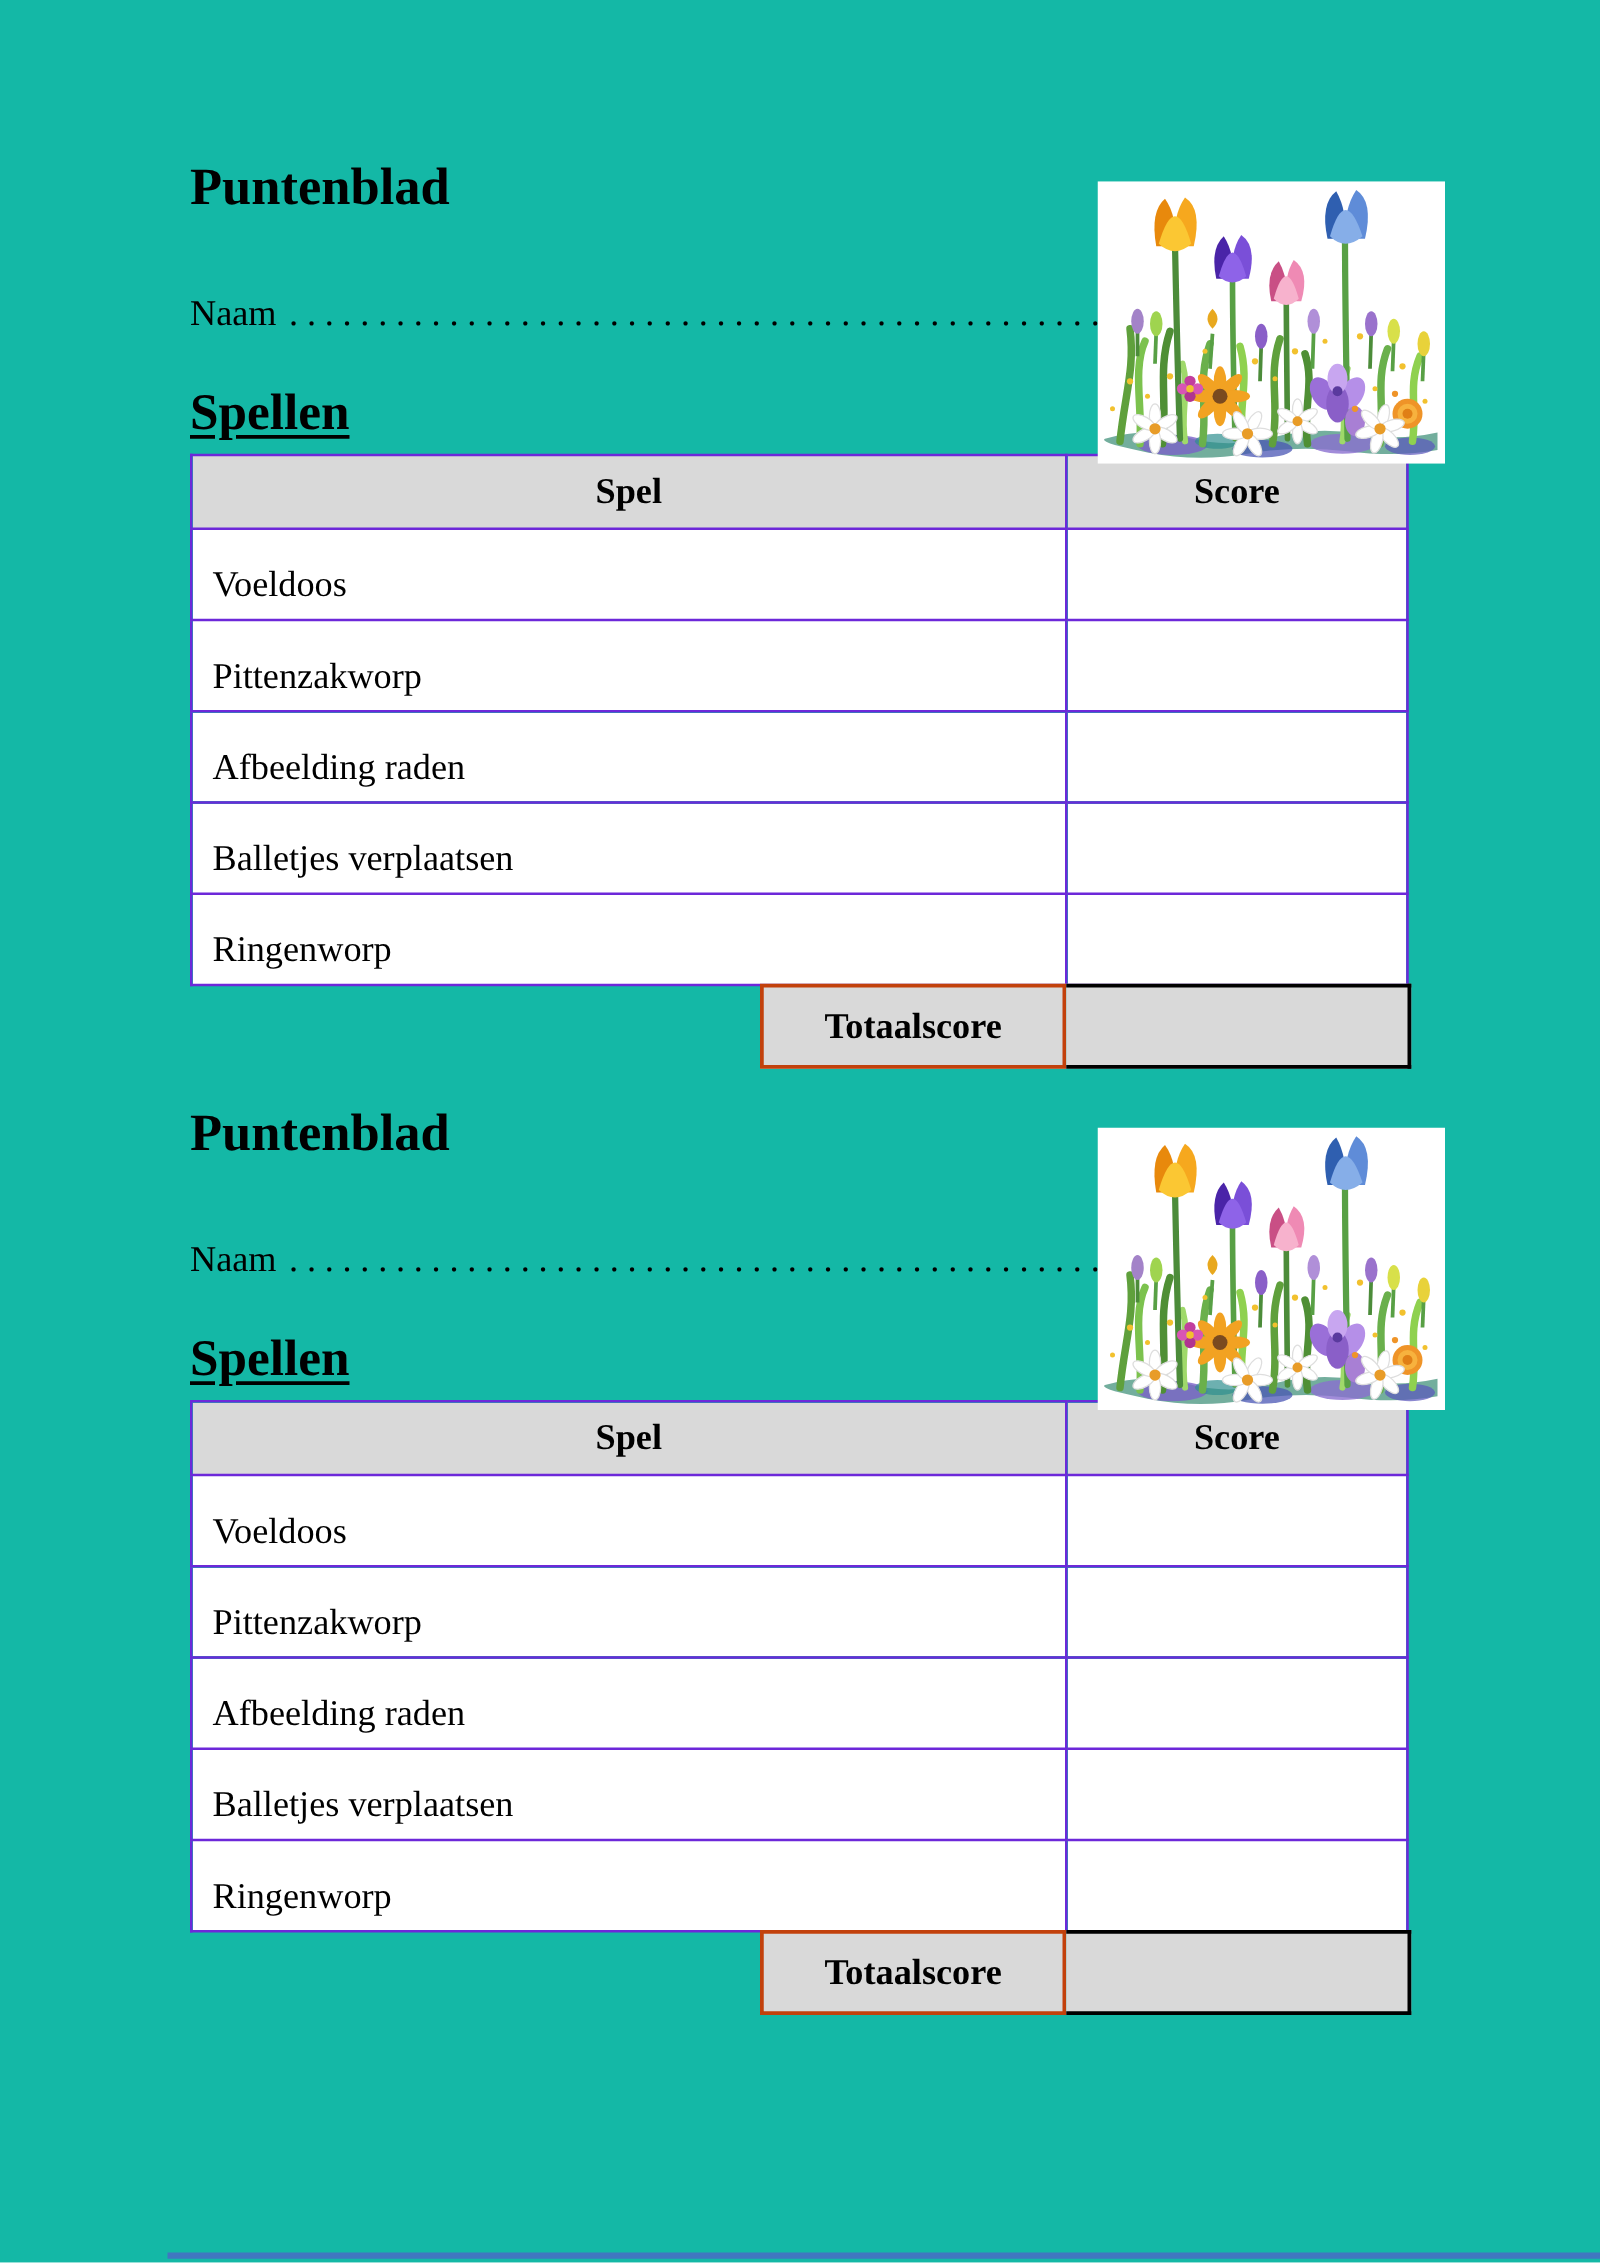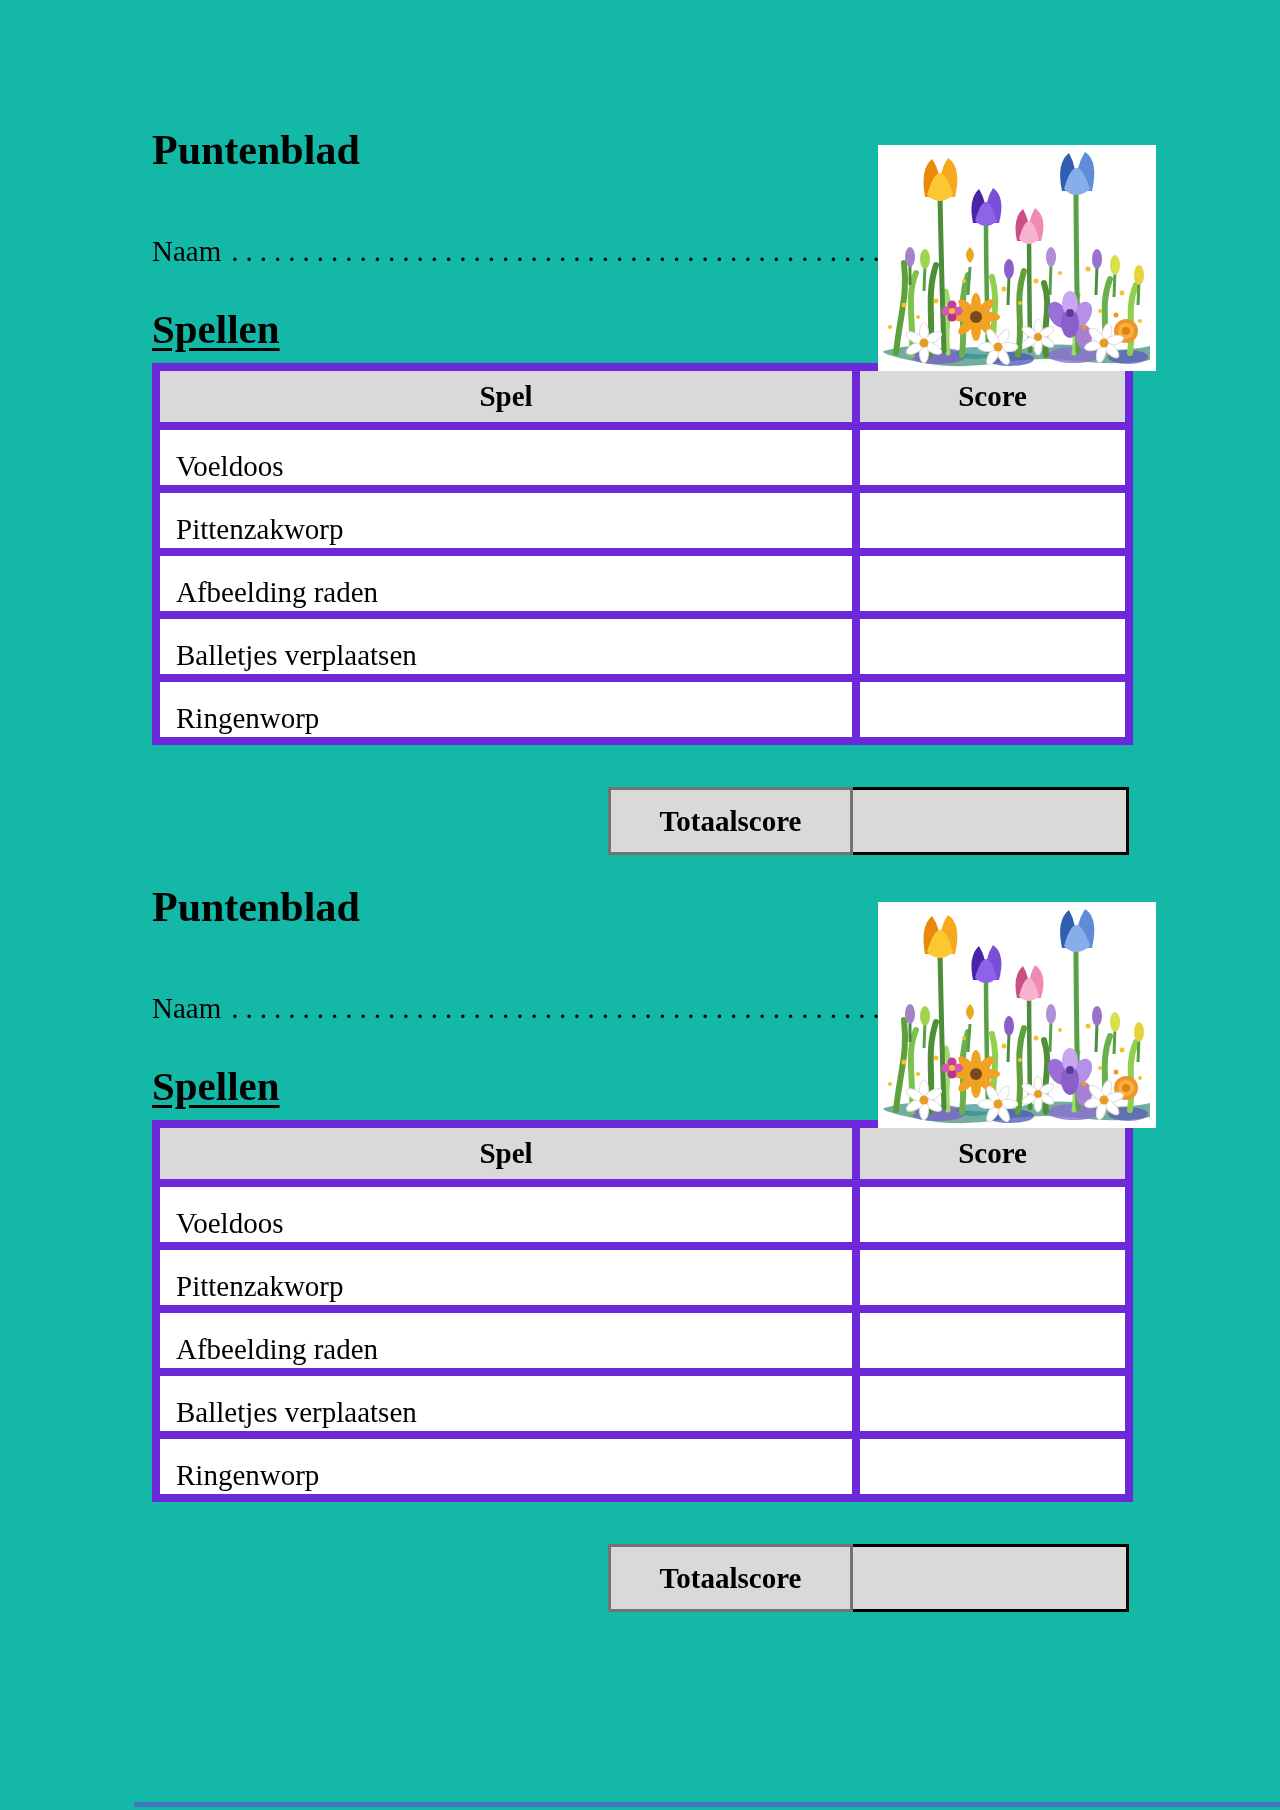--- a/index.html
+++ b/index.html
@@ -29,44 +29,44 @@
     position:absolute;left:152px;top:304px;margin:0;
     font-size:41px;font-weight:bold;line-height:1.25;
     text-decoration:underline;text-decoration-thickness:3px;text-underline-offset:5px;
   }
 
   .score-table{
     position:absolute;left:152px;top:363px;width:973px;
     border-collapse:collapse;table-layout:fixed;
   }
   .score-table th,.score-table td{
-    border:8px solid #6d28d9;
+    border:2px solid #6d28d9;
     font-size:29px;
     box-sizing:border-box;
     overflow:hidden;
   }
   .score-table th{
     height:59px;
     background:#d9d9d9;
     font-weight:bold;text-align:center;vertical-align:middle;
   }
   .score-table td{
-    height:63px;background:#ffffff;
+    height:73px;background:#ffffff;
     text-align:left;vertical-align:middle;padding:18px 0 0 16px;
   }
   .col-spel{width:700px;}
   .col-score{width:273px;}
 
   .totaal-row{
     position:absolute;left:608px;top:787px;
     display:flex;height:68px;z-index:2;
   }
   .totaal-label{
     width:245px;box-sizing:border-box;
-    border:3px solid #737373;border-right-width:3px;
+    border:3px solid #c2410c;border-right-width:3px;
     background:#d9d9d9;
     font-size:29px;font-weight:bold;
     display:flex;align-items:center;justify-content:center;
   }
   .totaal-value{
     width:276px;box-sizing:border-box;
     border:3px solid #000;border-left-width:0;
     background:#d9d9d9;
   }
 

